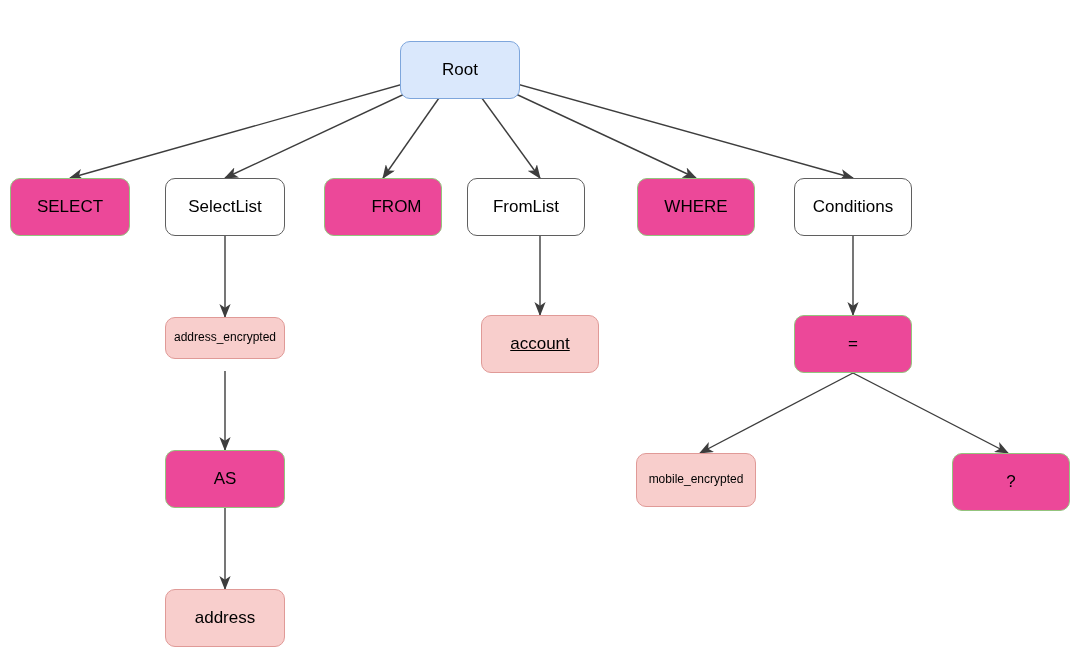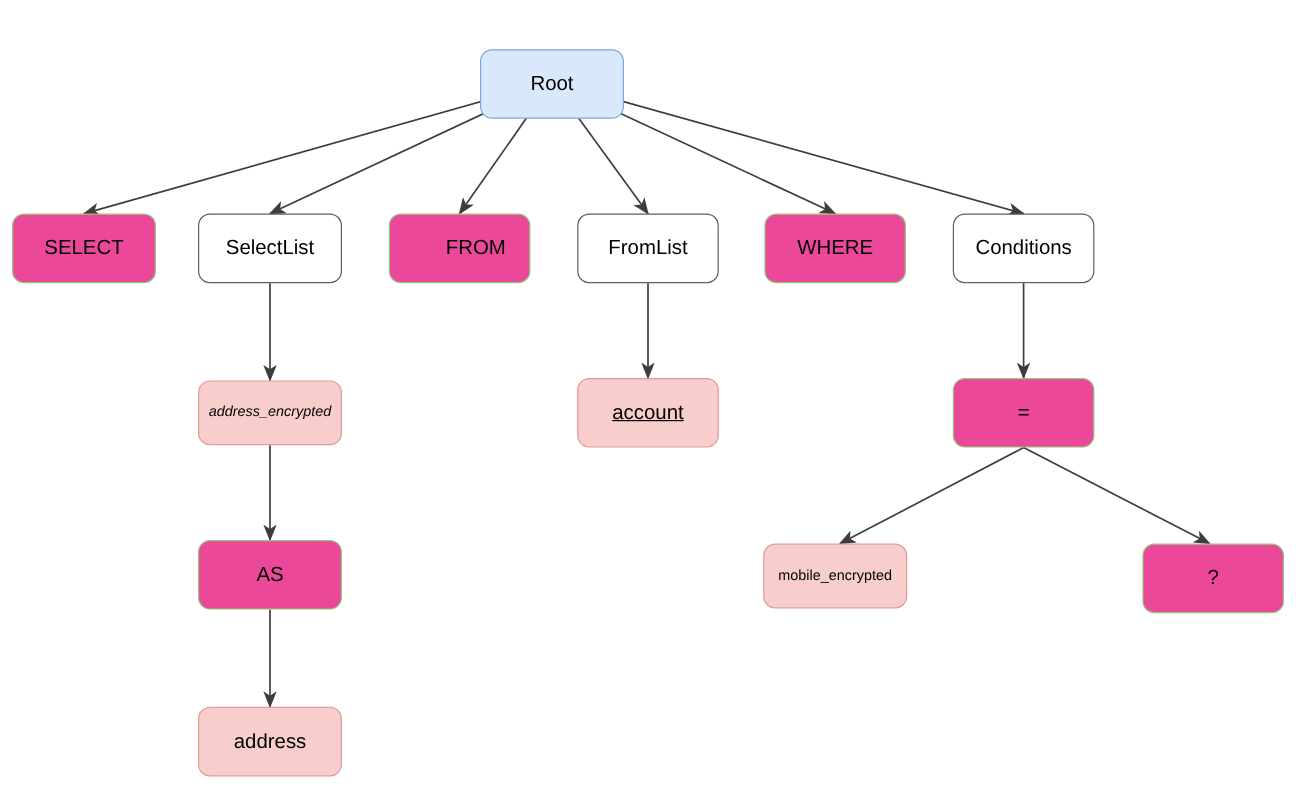--- a/index.html
+++ b/index.html
@@ -83,24 +83,24 @@
         <line x1="853" y1="373" x2="700" y2="453" stroke="#3d3d3d" stroke-width="1.4" marker-end="url(#arrowhead)"></line>
         <line x1="853" y1="373" x2="1008" y2="453" stroke="#3d3d3d" stroke-width="1.4" marker-end="url(#arrowhead)"></line>
         <line x1="225" y1="508" x2="225" y2="589" stroke="#3d3d3d" stroke-width="1.4" marker-end="url(#arrowhead)"></line>
       </g>
   </svg>
   <div id="node-group">
       <div class="node node-blue fs-normal" style="left: 400px; top: 10px; width: 120px; height: 58px; margin-top: 31px;">Root</div>
       <div class="node node-green fs-normal" style="left: 10px; top: 178px; width: 120px; height: 58px;">SELECT</div>
       <div class="node node-plain fs-normal" style="left: 165px; top: 178px; width: 120px; height: 58px;">SelectList</div>
       <div class="node node-green fs-normal" style="left: 324px; top: 178px; width: 118px; height: 58px; padding-left: 31px;">FROM</div>
-      <div class="node node-plain fs-normal" style="left: 481px; top: 178px; width: 118px; height: 58px;">FromList</div>
+      <div class="node node-plain fs-normal" style="left: 467px; top: 178px; width: 118px; height: 58px;">FromList</div>
       <div class="node node-green fs-normal" style="left: 637px; top: 178px; width: 118px; height: 58px;">WHERE</div>
       <div class="node node-plain fs-normal" style="left: 794px; top: 178px; width: 118px; height: 58px;">Conditions</div>
-      <div class="node node-red fs-small" style="left: 165px; top: 317px; width: 120px; height: 54px; font-style: italic;">address_encrypted</div>
+      <div class="node node-red fs-small" style="left: 165px; top: 317px; width: 120px; height: 42px;">address_encrypted</div>
       <div class="node node-red fs-normal" style="left: 481px; top: 315px; width: 118px; height: 58px; text-decoration: underline;">account</div>
       <div class="node node-green fs-normal" style="left: 794px; top: 315px; width: 118px; height: 58px;">=</div>
       <div class="node node-green fs-normal" style="left: 165px; top: 450px; width: 120px; height: 58px;">AS</div>
       <div class="node node-red fs-small" style="left: 636px; top: 453px; width: 120px; height: 54px;">mobile_encrypted</div>
       <div class="node node-green fs-normal" style="left: 952px; top: 453px; width: 118px; height: 58px;">?</div>
       <div class="node node-red fs-normal" style="left: 165px; top: 589px; width: 120px; height: 58px;">address</div>
     </div>
 </div>
 
 </body></html>

